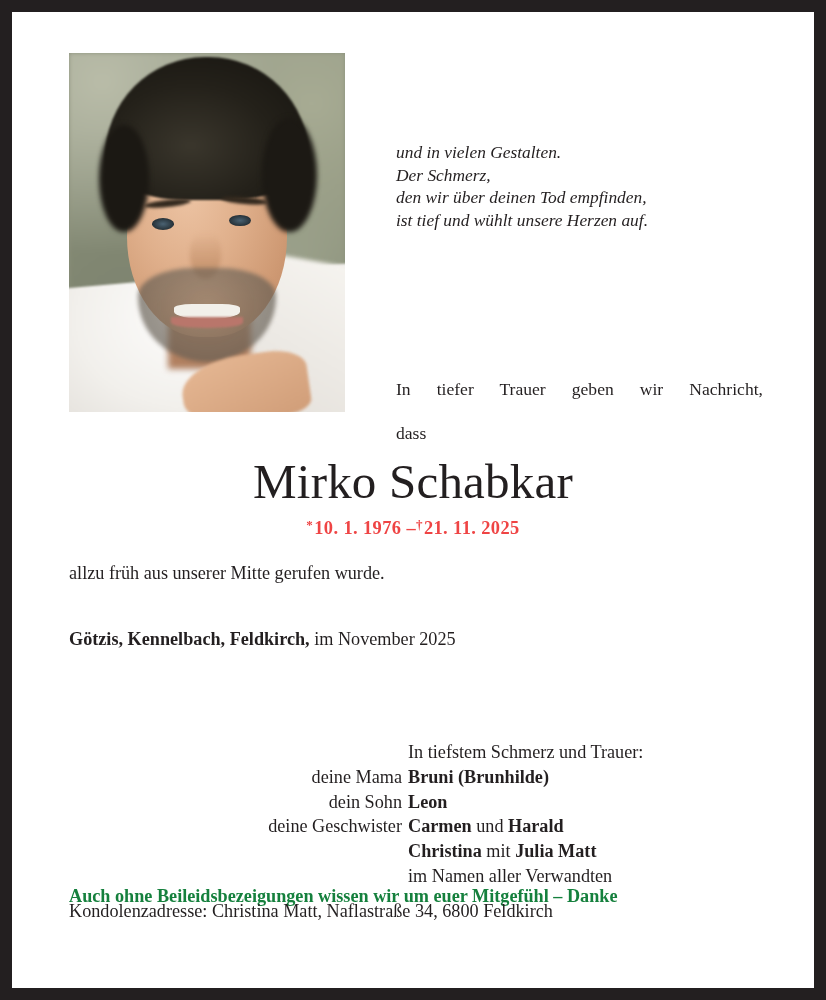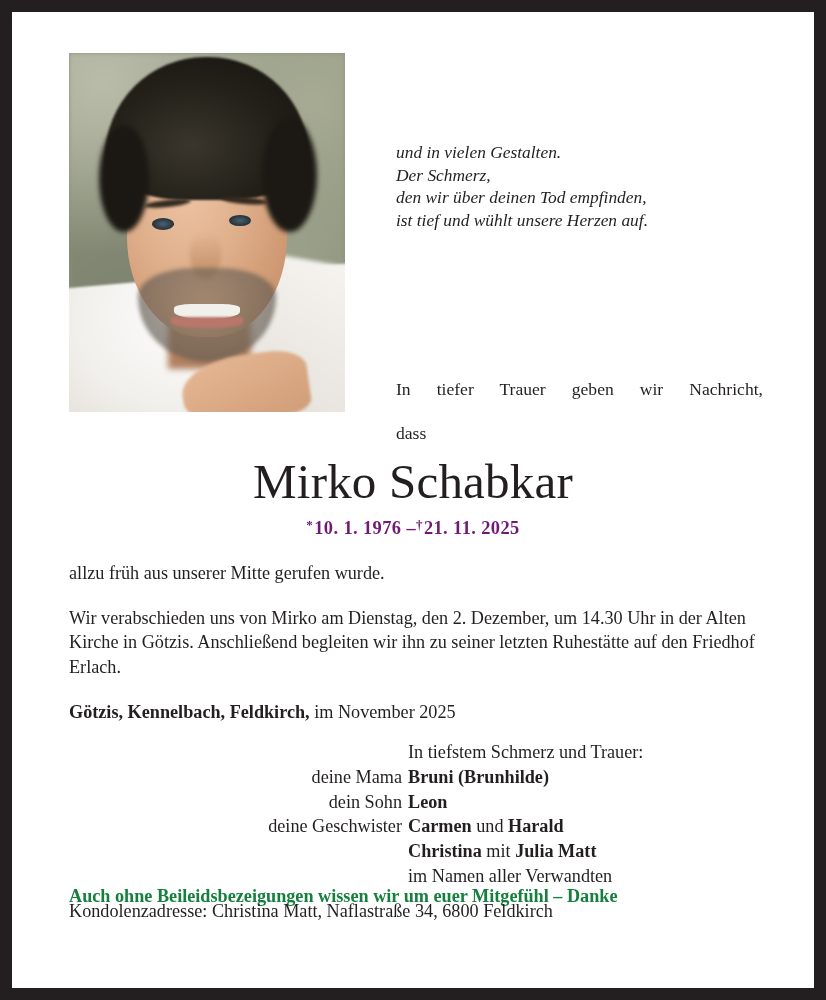--- a/index.html
+++ b/index.html
@@ -161,21 +161,21 @@
     line-height:58px;
     letter-spacing:0.2px;
     color:#231f20;
   }
   .dates{
     position:absolute;left:0;top:505px;width:802px;
     text-align:center;
     font-size:18.4px;
     font-weight:bold;
     letter-spacing:0.4px;
-    color:#701a75;
+    color:#ef4444;
   }
   .dates .sup{
     font-size:13px;
     vertical-align:0.42em;
     margin-right:1px;
   }
 
   
   .body{
     position:absolute;left:57px;top:549px;
@@ -261,21 +261,20 @@
 
   <div class="name">Mirko Schabkar</div>
   <div class="dates">
     <span class="sup">*</span><span>10. 1. 1976</span>
     <span>–</span><span class="sup">†</span><span>21. 11. 2025</span>
   </div>
 
   <div class="body">
     <p>allzu früh aus unserer Mitte gerufen wurde.</p>
     <div class="p-gap1"></div>
-    <p>Wir verabschieden uns von Mirko am Dienstag, den 2. Dezember, um 14.30 Uhr in der Alten Kirche in Götzis. Anschließend begleiten wir ihn zu seiner letzten Ruhestätte auf den Friedhof Erlach.</p>
     <div class="p-gap2"></div>
     <p><span class="bold">Götzis, Kennelbach, Feldkirch,</span><span> im November 2025</span></p>
   </div>
 
   <div class="mourn">
     <div class="m-row">
       <div class="m-left"></div>
       <div class="m-right">In tiefstem Schmerz und Trauer:</div>
     </div>
     <div class="m-row">

